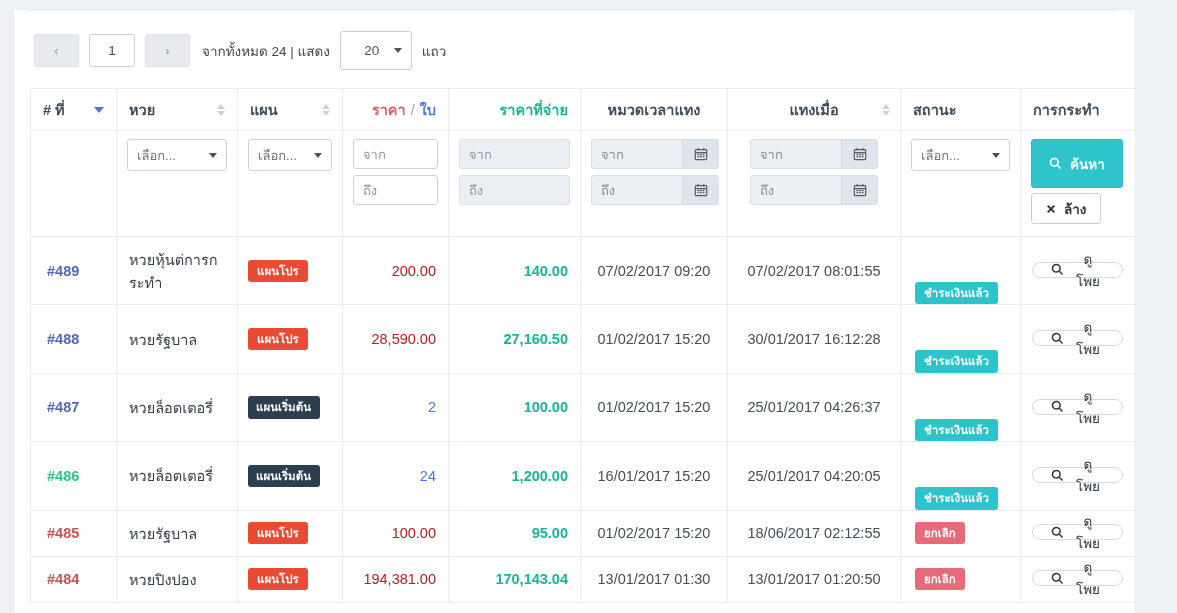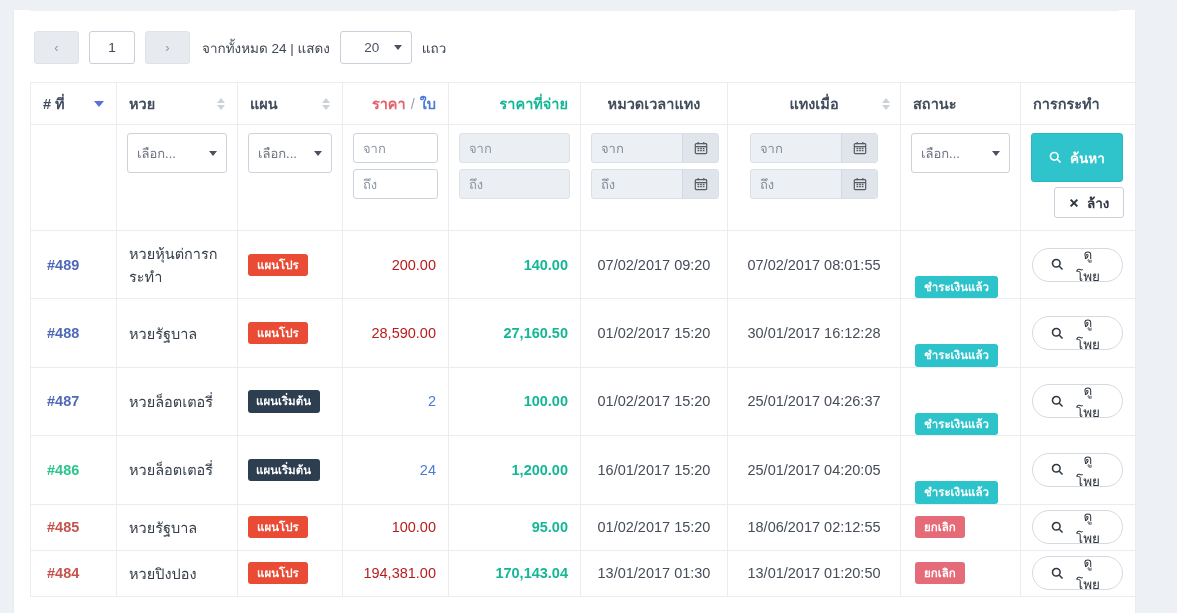--- a/index.html
+++ b/index.html
@@ -42,21 +42,21 @@
     width: 45px; height: 33px; background: #e7ebf0; border: 1px solid #dfe3e9; border-radius: 3px;
     color: #8e97a3; display: flex; align-items: center; justify-content: center; font-size: 13px; cursor: pointer;
   }
   .pg-input {
     width: 46px; height: 33px; border: 1px solid #c9d0da; border-radius: 3px;
     text-align: center; font-size: 13.5px; color: #3f4754; margin: 0 10px;
     font-family: inherit;
   }
   .pg-summary { margin: 0 10px 0 12px; }
   .pg-select {
-    width: 72px; height: 33px; border: 1px solid #c9d0da; border-radius: 3px; background: #fff;
+    width: 72px; height: 39px; border: 1px solid #c9d0da; border-radius: 3px; background: #fff;
     display: flex; align-items: center; padding: 0 9px; cursor: pointer;
   }
   .pg-select .val { flex: 1; text-align: center; color: #4a525e; }
   .rows-label { margin-left: 10px; }
   
   table { border-collapse: collapse; table-layout: fixed; width: 1105px; margin-left: 16px; }
   th, td { border: 1px solid #e9ecf1; }
   thead th { height: 42px; font-size: 14.5px; font-weight: bold; color: #414c5c; padding: 0 12px; position: relative; text-align: left; cursor: pointer; }
   .th-flex { display: flex; align-items: center; justify-content: space-between; }
   .th-center { justify-content: center; }
@@ -70,57 +70,57 @@
   
   .filter-row td { padding: 8px 10px 12px; vertical-align: top; background: #fff; }
   .f-stack { display: flex; flex-direction: column; gap: 6px; }
   .f-input {
     width: 100%; height: 30px; border: 1px solid #ccd3dc; border-radius: 3px;
     padding: 0 9px; font-size: 13px; color: #6b7480; background: #fff; font-family: inherit;
   }
   .f-input::placeholder { color: #8d96a2; opacity: 1; }
   .f-input.gray { background: #ebeef3; border-color: #dde2e9; }
   .f-select {
-    height: 40px; border: 1px solid #ccd3dc; border-radius: 3px; background: #fff;
+    height: 32px; border: 1px solid #ccd3dc; border-radius: 3px; background: #fff;
     display: flex; align-items: center; justify-content: space-between; padding: 0 9px;
     font-size: 13px; color: #6b7480; cursor: pointer;
   }
   .caret-down { width: 0; height: 0; border-left: 4px solid transparent; border-right: 4px solid transparent; border-top: 5px solid #4a525e; }
   .date-group { display: flex; width: 128px; height: 30px; margin: 0 auto; border: 1px solid #d9dfe7; border-radius: 3px; overflow: hidden; background: #ecf0f4; }
   .date-field { flex: 1; display: flex; align-items: center; padding: 0 9px; color: #848d99; font-size: 13px; }
   .date-addon { width: 36px; background: #e0e5ec; border-left: 1px solid #d4dae2; display: flex; align-items: center; justify-content: center; cursor: pointer; }
   .btn-search {
     height: 49px; background: #2fc3cb; border: 1px solid #2ab8c0; color: #fff; border-radius: 3px;
     font-weight: bold; font-size: 13.5px; display: inline-flex; align-items: center; gap: 8px;
     padding: 0 17px; cursor: pointer; font-family: inherit;
   }
   .btn-clear {
     height: 31px; background: #fff; border: 1px solid #c9d0da; color: #2f3640; border-radius: 3px;
     font-weight: bold; font-size: 13.5px; display: inline-flex; align-items: center; gap: 8px;
-    padding: 12px 14px; cursor: pointer; font-family: inherit; margin-left: 23px;
+    padding: 12px 14px; cursor: pointer; font-family: inherit;
   }
   .action-stack { display: flex; flex-direction: column; align-items: flex-start; gap: 5px; }
   
   .data-row td { height: 46px; font-size: 14.5px; padding: 0 12px; background: #fff; }
   .col-right { text-align: right; }
   .col-center { text-align: center; }
   .cell-id { font-weight: bold; }
   .cell-id.blue { color: #4f68b8; text-align: center; } .cell-id.green { color: #2bc48c; } .cell-id.red { color: #c5534e; }
   .lottery-name { color: #353e4a; }
   .badge { display: inline-block; padding: 4px 9px; border-radius: 3px; color: #fff; font-size: 11.5px; font-weight: bold; line-height: 1.25; white-space: nowrap; }
   .badge.pro { background: #e94b35; }
   .badge.starter { background: #2d3e50; padding-left: 8px; }
   .badge.paid { background: #2cc3cb; margin-top: 45px; }
   .badge.cancelled { background: #e66b78; }
   .amount.price { color: #b91c1c; }
   .amount.count { color: #4b7bd5; }
   .paid-val { color: #14b795; font-weight: bold; }
   .date-val { color: #454d59; }
   .view-btn {
-    display: inline-flex; align-items: center; gap: 8px; height: 34px; padding: 0 18px;
+    display: inline-flex; align-items: center; gap: 8px; height: 16px; padding: 0 18px;
     border: 1px solid #d5dae1; border-radius: 17px; background: #fff;
     font-size: 13.5px; color: #2f3741; cursor: pointer; font-family: inherit;
   }
   .icon-wrap { display: inline-flex; align-items: center; }
 </style>
 </head>
 <body>
 
 <div class="card">
 

